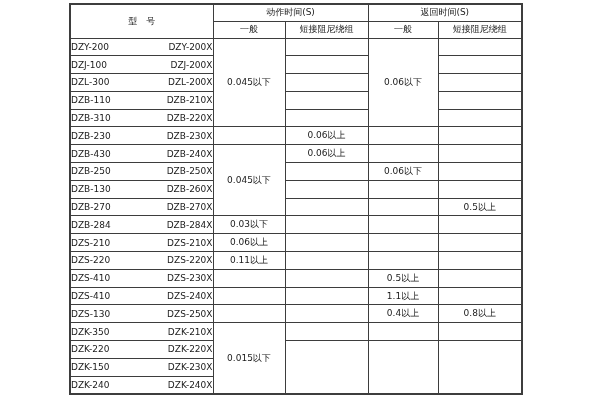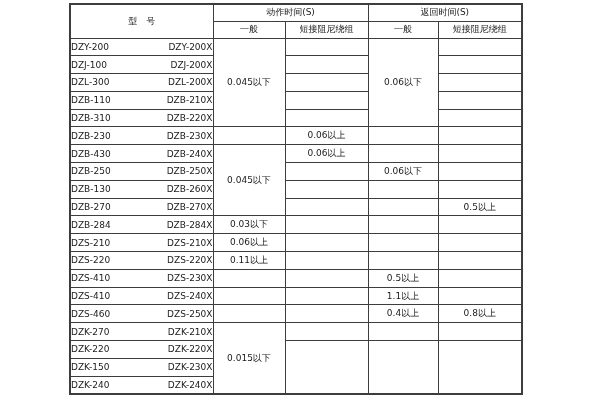--- a/index.html
+++ b/index.html
@@ -233,34 +233,34 @@
             </div>
           </td>
     <td></td>
     <td></td>
     <td>1.1以上</td>
     <td></td>
   </tr>
   <tr class="drow">
     <td>
             <div class="mp">
-              <span>DZS-460</span>
+              <span>DZS-130</span>
               <span>DZS-250X</span>
             </div>
           </td>
     <td></td>
     <td></td>
     <td>0.4以上</td>
     <td>0.8以上</td>
   </tr>
 
   <tr class="drow">
     <td>
             <div class="mp">
-              <span>DZK-270</span>
+              <span>DZK-350</span>
               <span>DZK-210X</span>
             </div>
           </td>
     <td rowspan="4">0.015以下</td>
     <td></td>
     <td></td>
     <td></td>
   </tr>
   <tr class="drow">
     <td>

